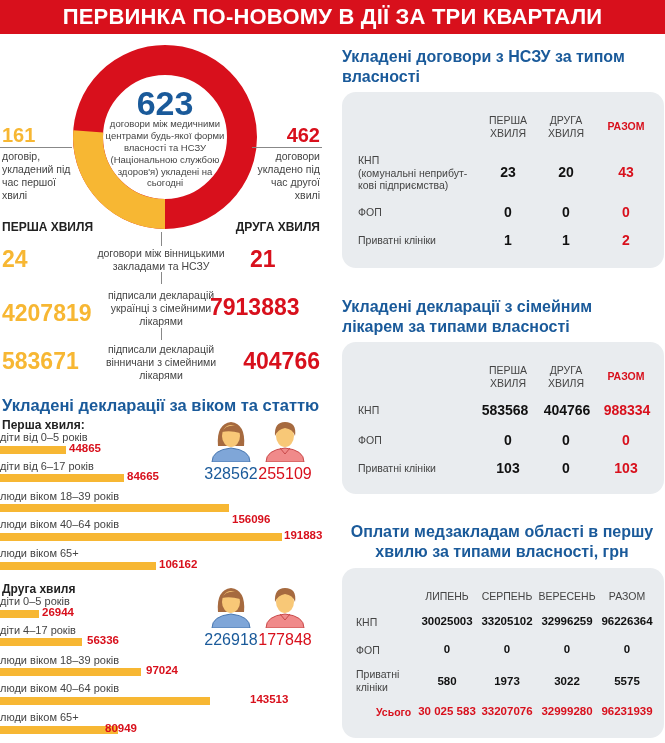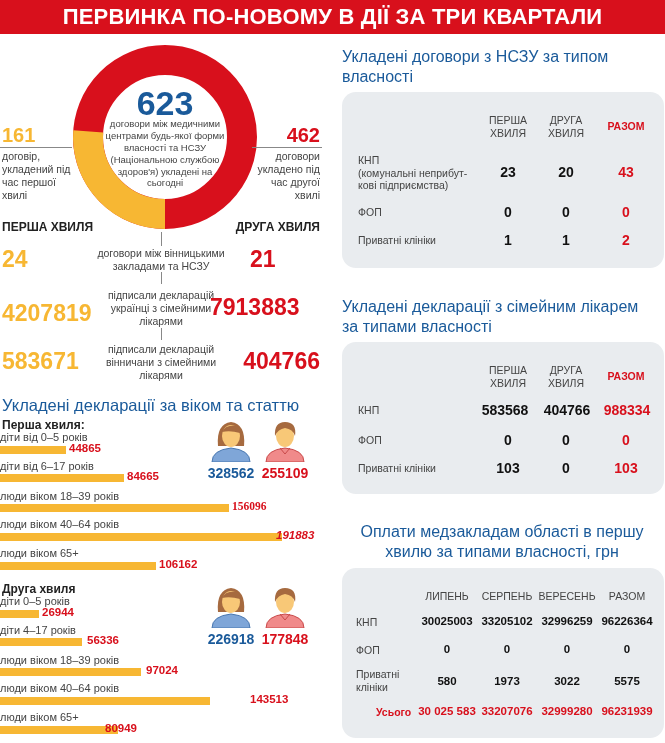--- a/index.html
+++ b/index.html
@@ -8,31 +8,31 @@
   .banner { left: 0; top: 0; width: 665px; height: 34px; background: #d8101c; display: flex; align-items: center; justify-content: center; color: #fff; font-weight: bold; font-size: 22px; letter-spacing: 0.2px; }
   .yellow { color: #f7b733; }
   .red { color: #d8101c; }
   .blue { color: #1a5a9a; }
   .big-num { font-weight: bold; font-size: 23px; line-height: 1; }
   .small-txt { font-size: 10.5px; color: #444; line-height: 1.25; }
   .wave-label { font-weight: bold; font-size: 12px; color: #222; }
   .hline { background: #888; height: 1px; }
   .vline { background: #888; width: 1px; }
   .center-txt { text-align: center; font-size: 10.5px; color: #444; line-height: 1.25; }
-  .section-title { font-weight: normal; color: #1a5a9a; font-size: 16px; line-height: 1.25; }
+  .section-title { font-weight: bold; color: #1a5a9a; font-size: 16px; line-height: 1.25; }
   .panel { background: #e9ecef; border-radius: 14px; }
   .col-hdr { position: absolute; text-align: center; font-size: 10.5px; color: #444; line-height: 1.2; }
   .row-lbl { position: absolute; font-size: 10.5px; color: #444; line-height: 1.2; }
   .cell { position: absolute; text-align: center; font-weight: bold; font-size: 14px; color: #111; }
   .cell.red { color: #d8101c; }
   .bar-lbl { position: absolute; font-size: 11px; color: #444; left: 0; }
   .bar { position: absolute; left: 0; height: 8px; background: #f7b733; }
   .bar-val { position: absolute; font-weight: bold; font-size: 11.5px; color: #d8101c; }
   .sub-head { position: absolute; left: 2px; font-weight: bold; font-size: 12px; color: #222; }
-  .person-num { position: absolute; font-weight: bold; font-size: 14px; text-align: center; width: 60px; }
+  .person-num { position: absolute; font-weight: normal; font-size: 16px; text-align: center; width: 60px; }
 </style>
 </head>
 <body>
 
 <div class="abs banner">
   <span>ПЕРВИНКА ПО-НОВОМУ В ДІЇ ЗА ТРИ КВАРТАЛИ</span>
 </div>
 
 <svg class="abs" style="left:70px;top:42px;" width="190" height="190" viewBox="0 0 190 190">
   <circle cx="95" cy="95" r="77" fill="none" stroke="#d8101c" stroke-width="30"></circle>
@@ -74,24 +74,24 @@
 <div class="abs" style="left:0;top:418px;width:330px;height:160px;">
   <div class="sub-head" style="top:0;">Перша хвиля:</div>
   <div class="bar-lbl" style="top:13px;">діти від 0–5 років</div>
   <div class="bar" style="top:28px;width:66px;"></div>
   <div class="bar-val" style="top:24px;left:69px;">44865</div>
   <div class="bar-lbl" style="top:42px;">діти від 6–17 років</div>
   <div class="bar" style="top:56px;width:124px;"></div>
   <div class="bar-val" style="top:52px;left:127px;">84665</div>
   <div class="bar-lbl" style="top:72px;">люди віком 18–39 років</div>
   <div class="bar" style="top:86px;width:229px;"></div>
-  <div class="bar-val" style="top:82px;left:232px;font-family:Liberation Serif, serif;">156096</div>
+  <div class="bar-val" style="top:95px;left:232px;">156096</div>
   <div class="bar-lbl" style="top:100px;">люди віком 40–64 років</div>
   <div class="bar" style="top:115px;width:282px;"></div>
-  <div class="bar-val" style="top:111px;left:276px;font-style:italic;">191883</div>
+  <div class="bar-val" style="top:111px;left:284px;">191883</div>
   <div class="bar-lbl" style="top:129px;">люди віком 65+</div>
   <div class="bar" style="top:144px;width:156px;"></div>
   <div class="bar-val" style="top:140px;left:159px;">106162</div>
 </div>
 
 <svg class="abs" style="left:208px;top:418px;" width="46" height="44" viewBox="0 0 46 44">
   <path d="M4 44 Q4 32 23 30 Q42 32 42 44 Z" fill="#7fa6d8" stroke="#4a78b0" stroke-width="1"></path>
   <path d="M10 28 Q8 6 23 4 Q38 6 36 28 Z" fill="#a66a3f"></path>
   <ellipse cx="23" cy="18" rx="9" ry="11" fill="#f8c877"></ellipse>
   <path d="M14 14 Q18 6 30 8 Q33 12 32 15 Q22 12 14 14 Z" fill="#a66a3f"></path>

